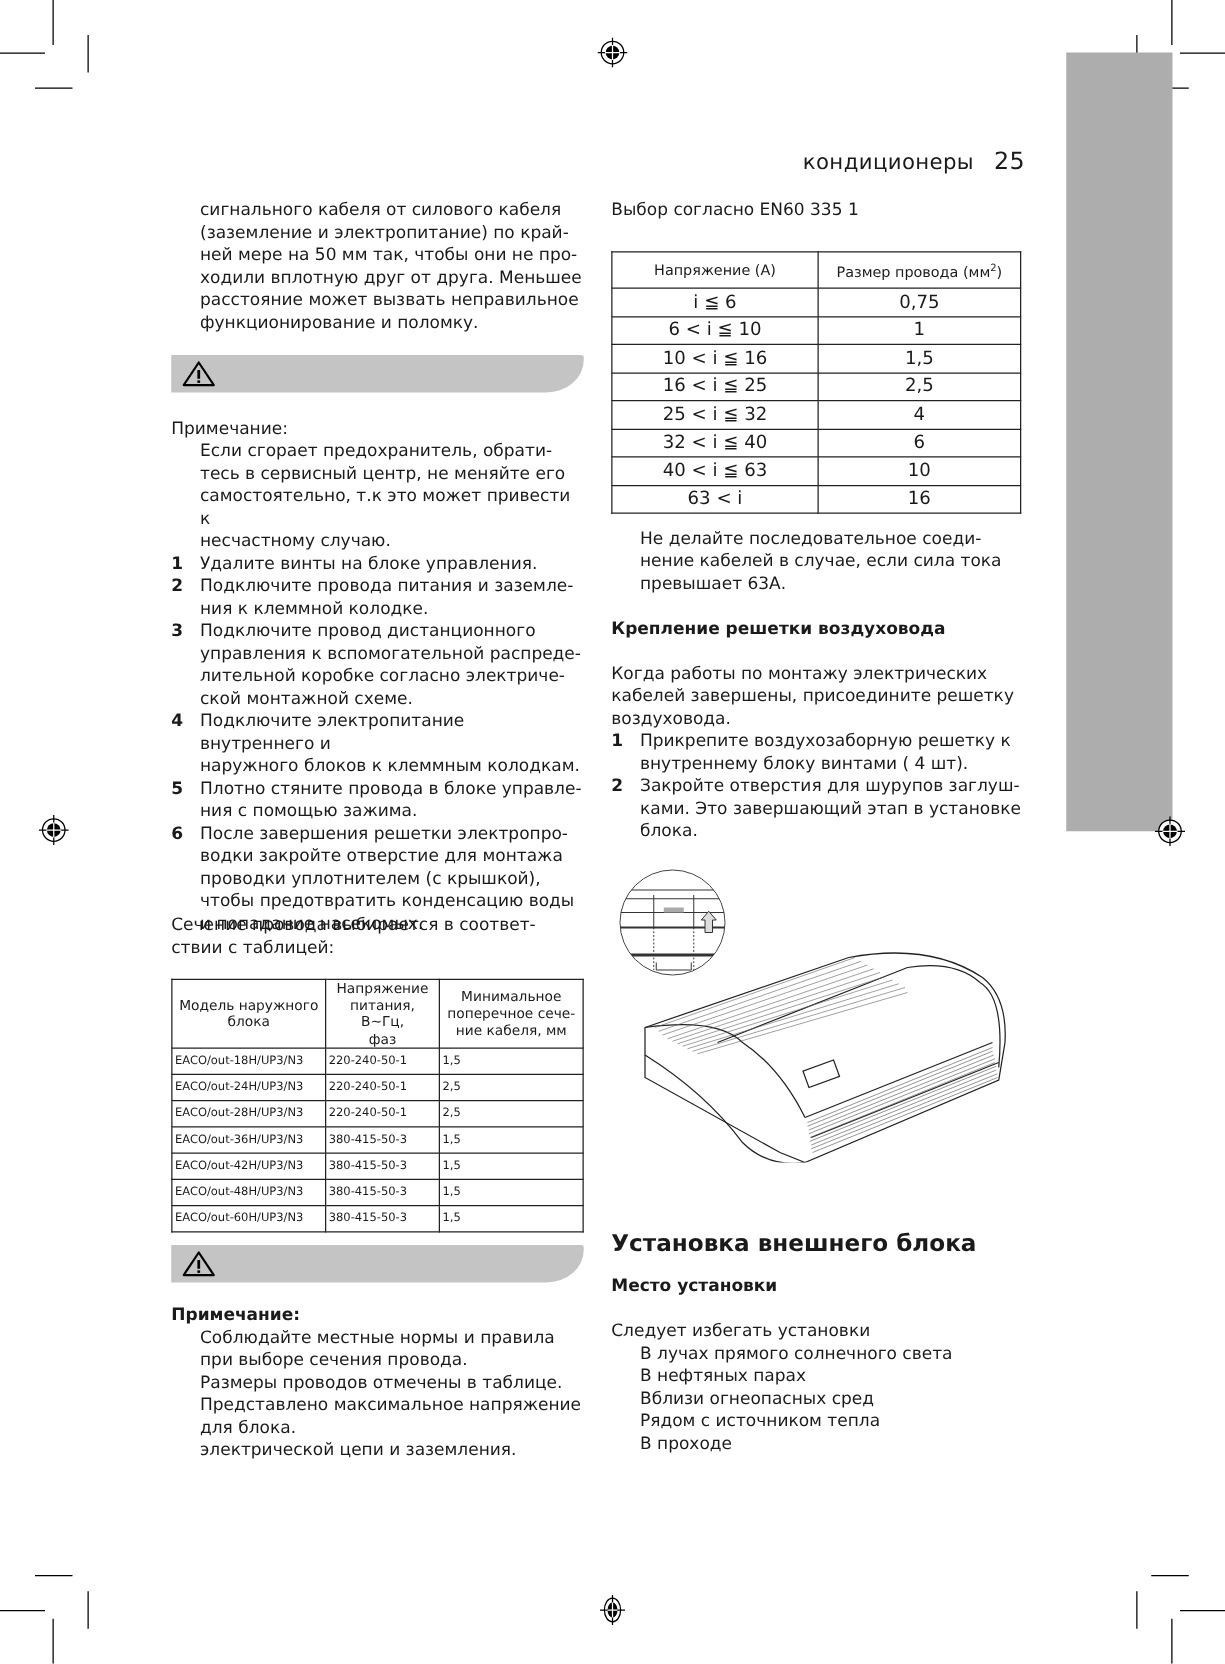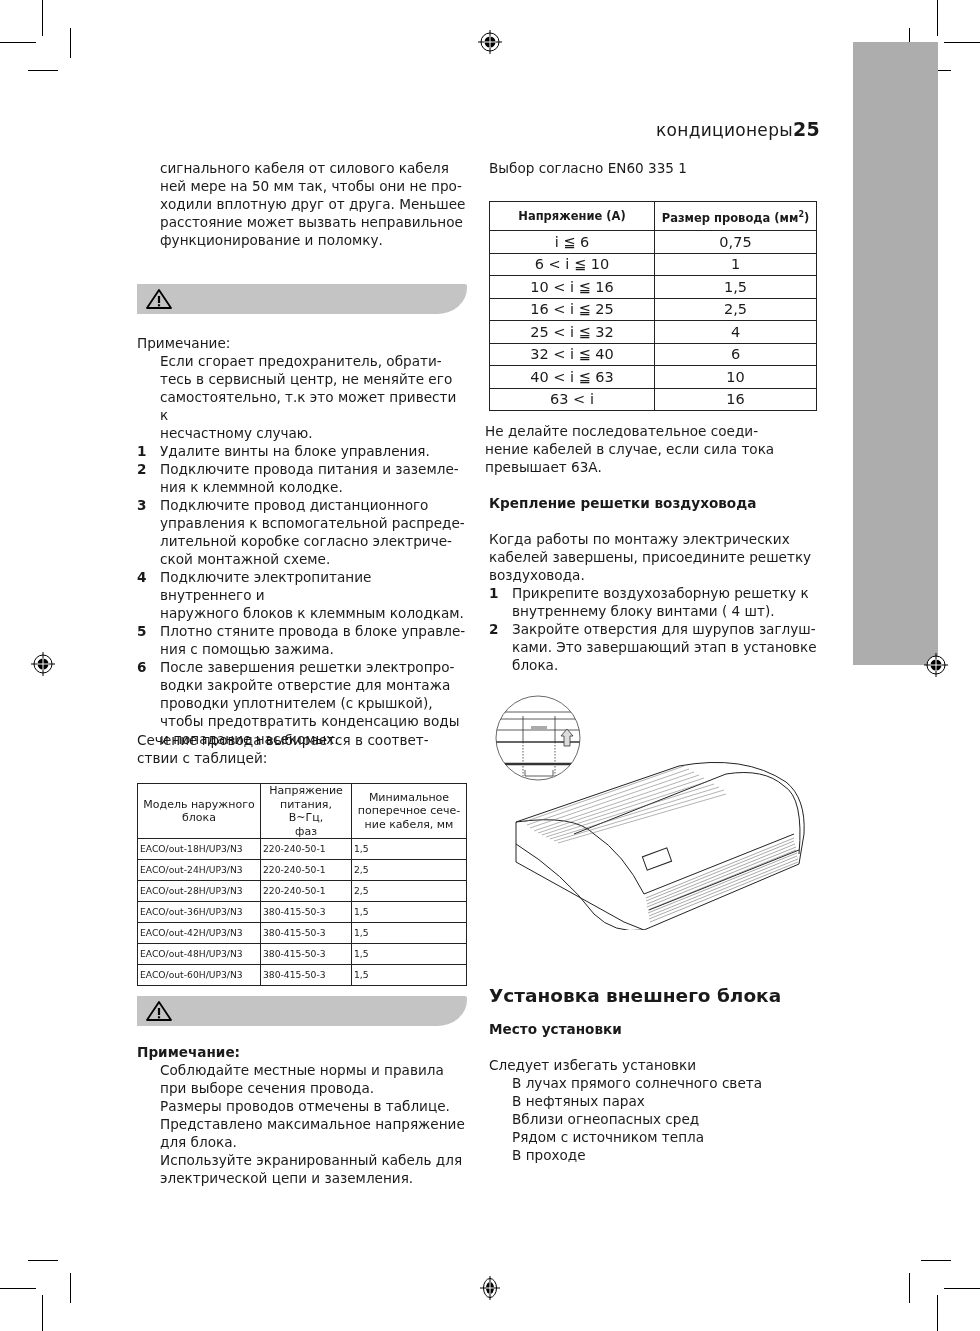--- a/index.html
+++ b/index.html
@@ -12,40 +12,40 @@
     
     .crop { position: absolute; background: #000; }
     .crop.v { width: 1px; }
     .crop.h { height: 1px; }
     
     .reg { position: absolute; width: 24px; height: 24px; }
     
     .side-tab { position: absolute; left: 853px; top: 42px; width: 85px; height: 623px; background: #adadad; }
     
     .running-head { position: absolute; right: 160px; top: 120px; font-size: 17px; letter-spacing: 0.3px; white-space: nowrap; }
-    .running-head .pnum { font-weight: bold; font-size: 19px; margin-left: 0; }
+    .running-head .pnum { font-weight: normal; font-size: 19px; margin-left: 16px; }
     
     .col { position: absolute; width: 330px; }
     .indent { padding-left: 23px; }
     .numlist { list-style: none; margin: 0; padding: 0; }
     .numlist li { position: relative; padding-left: 23px; }
     .numlist li .n { position: absolute; left: 0; top: 0; font-weight: bold; }
     .bold { font-weight: bold; }
     
     .warn {
       position: absolute; height: 30px; background: #c4c4c4;
       border-top-right-radius: 2px;
       border-bottom-right-radius: 30px 26px;
     }
     .warn svg { position: absolute; left: 8px; top: 4px; }
     
     table { border-collapse: collapse; }
     .t1 { width: 328px; font-size: 14.5px; }
     .t1 td, .t1 th { border: 1px solid #222; text-align: center; height: 21.5px; padding: 0; font-weight: normal; }
-    .t1 th { font-size: 11.5px; height: 28px; font-weight: bold; }
+    .t1 th { font-size: 11.5px; height: 28px; }
     .t1 th sup { font-size: 8px; }
     .t2 { width: 330px; font-size: 9.2px; }
     .t2 td, .t2 th { border: 1px solid #222; padding: 0 2px; height: 20px; font-weight: normal; }
     .t2 th { font-size: 11px; line-height: 13.5px; text-align: center; height: 42px; }
     .t2 td.c { text-align: left; }
     h2.sec { font-weight: bold; font-size: 18.5px; margin: 0; white-space: nowrap; }
   </style>
 </head>
 <body>
 
@@ -104,20 +104,21 @@
   <line x1="8" y1="12" x2="16" y2="12" stroke="#fff" stroke-width="1"></line>
 </svg>
 
 <div class="running-head">
   <span>кондиционеры</span><span class="pnum">25</span>
 </div>
 
 <div class="col" style="left:137px;top:159px;">
   <div class="indent">
     <div>сигнального кабеля от силового кабеля</div>
+    <div>(заземление и электропитание) по край-</div>
     <div>ней мере на 50 мм так, чтобы они не про-</div>
     <div>ходили вплотную друг от друга. Меньшее</div>
     <div>расстояние может вызвать неправильное</div>
     <div>функционирование и поломку.</div>
   </div>
 </div>
 
 <div class="warn" style="left:137px;top:284px;width:330px;">
   <svg width="28" height="22" viewBox="0 0 28 22">
     <path d="M14 2 L26 20 L2 20 Z" fill="none" stroke="#000" stroke-width="1.8" stroke-linejoin="round"></path>
@@ -244,21 +245,20 @@
 </div>
 
 <div class="col" style="left:137px;top:1043px;">
   <div class="bold">Примечание:</div>
   <div class="indent">
     <div>Соблюдайте местные нормы и правила</div>
     <div>при выборе сечения провода.</div>
     <div>Размеры проводов отмечены в таблице.</div>
     <div>Представлено максимальное напряжение</div>
     <div>для блока.</div>
-    <div>Используйте экранированный кабель для</div>
     <div>электрической цепи и заземления.</div>
   </div>
 </div>
 
 <div class="col" style="left:489px;top:159px;">
   <div>Выбор согласно EN60 335 1</div>
 </div>
 
 <table class="t1 abs" style="left:489px;top:201px;">
   <thead>
@@ -296,21 +296,21 @@
         <td>40 &lt; i ≦ 63</td>
         <td>10</td>
       </tr>
     <tr>
         <td>63 &lt; i</td>
         <td>16</td>
       </tr>
   </tbody>
 </table>
 
-<div class="col" style="left:462px;top:422px;">
+<div class="col" style="left:489px;top:422px;">
   <div class="indent">
     <div>Не делайте последовательное соеди-</div>
     <div>нение кабелей в случае, если сила тока</div>
     <div>превышает 63А.</div>
   </div>
 </div>
 
 <div class="col" style="left:489px;top:494px;">
   <div class="bold">Крепление решетки воздуховода</div>
   <div style="height:18px;"></div>

